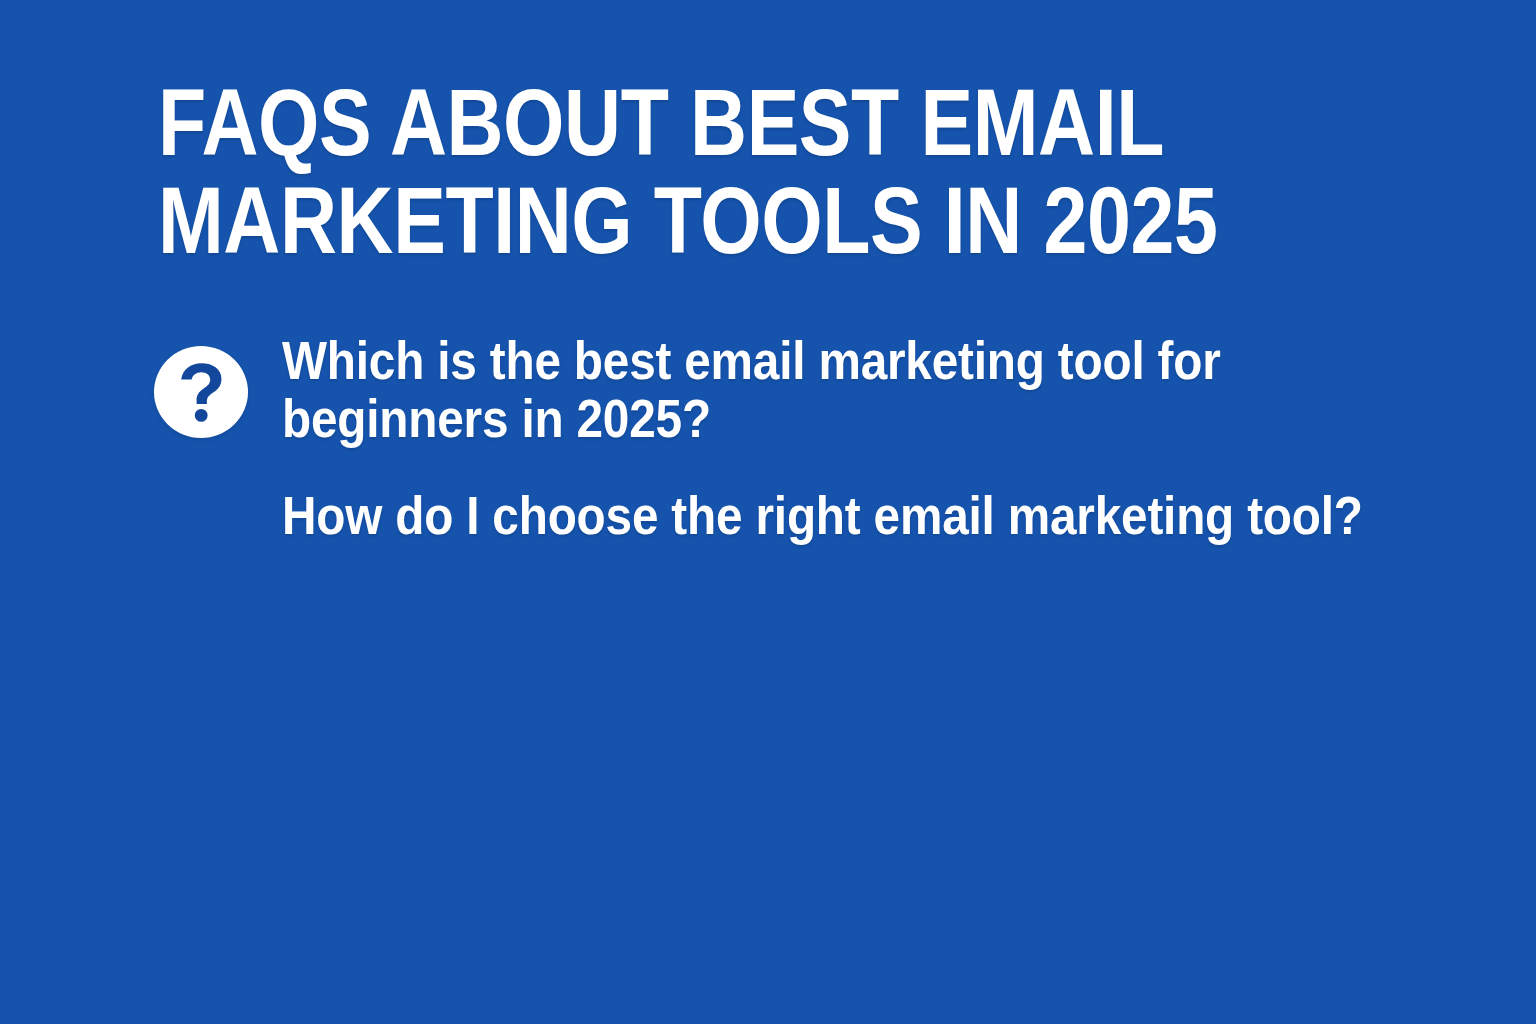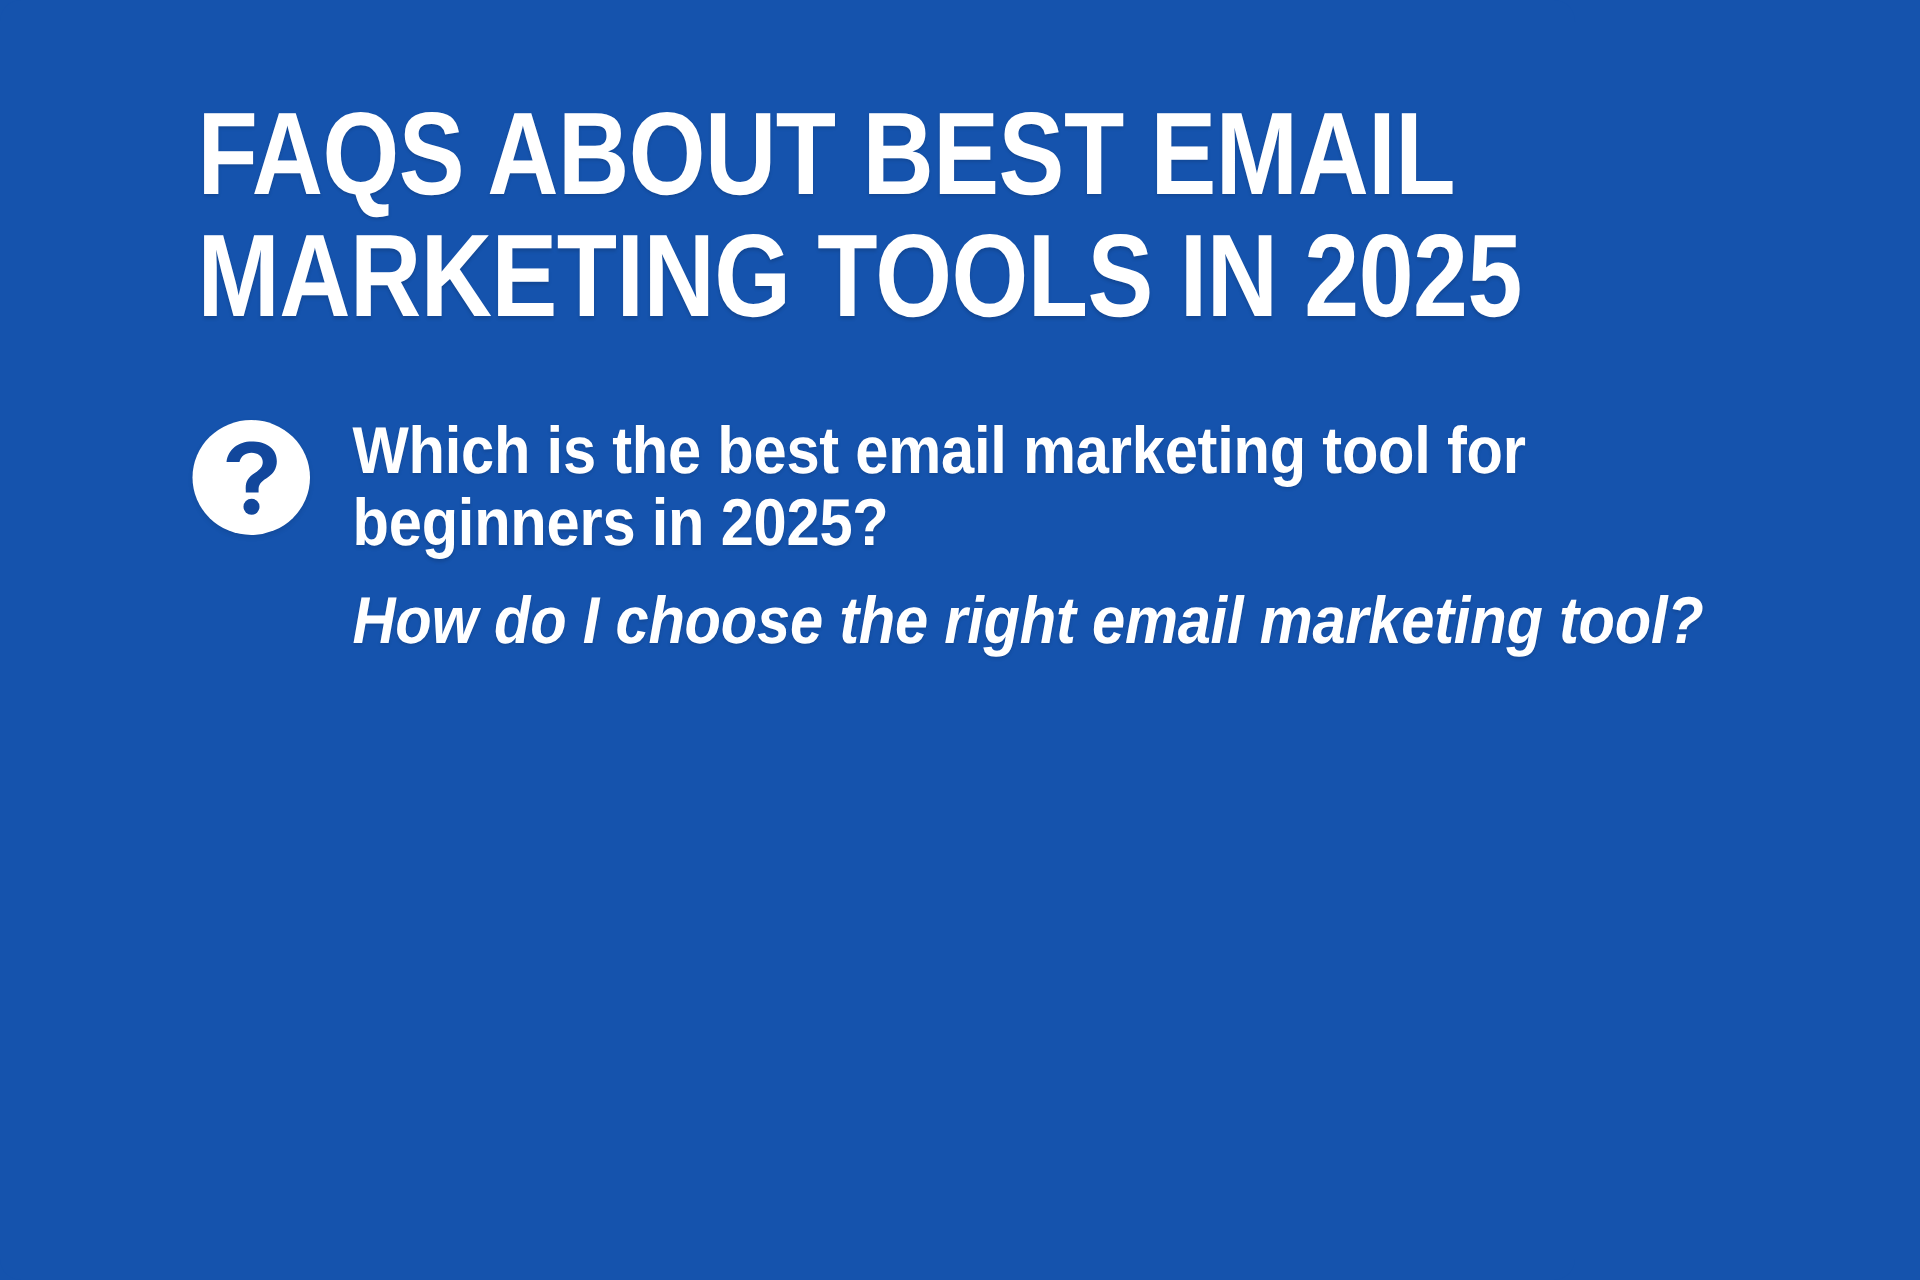--- a/index.html
+++ b/index.html
@@ -52,26 +52,26 @@
   .faq-list {
     position:absolute;
     left:154px;
     top:330px;
     width:1330px;
   }
 
   .faq-item {
     position:relative;
     display:flex;
-    align-items:flex-start;
+    align-items:center;
     margin-bottom:18px;
     min-height:92px;
   }
 
-  .faq-item:last-child { margin-bottom:0;font-style:italic; }
+  .faq-item:last-child { margin-bottom:0; }
 
   .q-badge {
     flex:0 0 auto;
     width:94px;
     height:92px;
     border-radius:50%;
     background:#ffffff;
     display:flex;
     align-items:center;
     justify-content:center;

